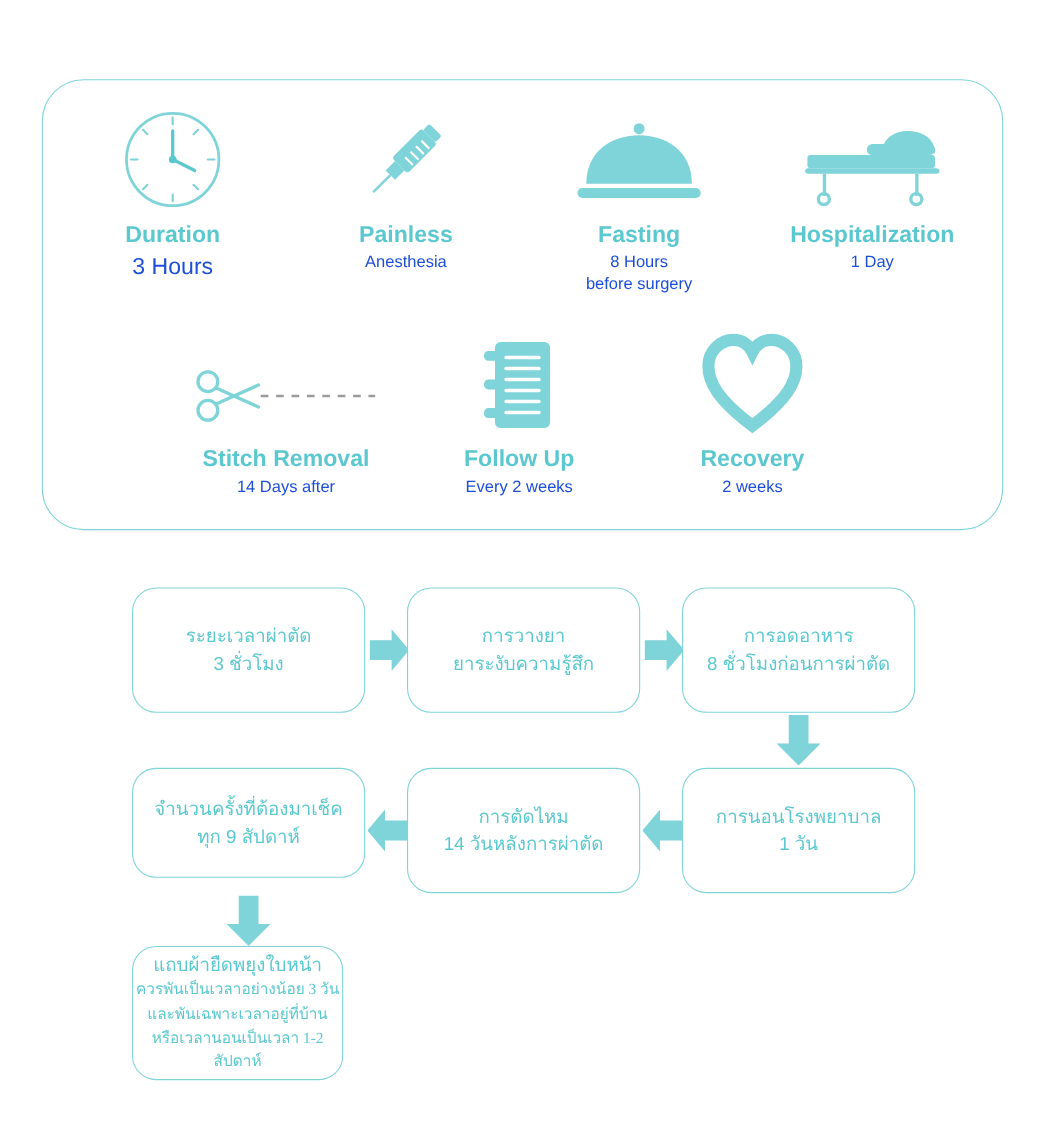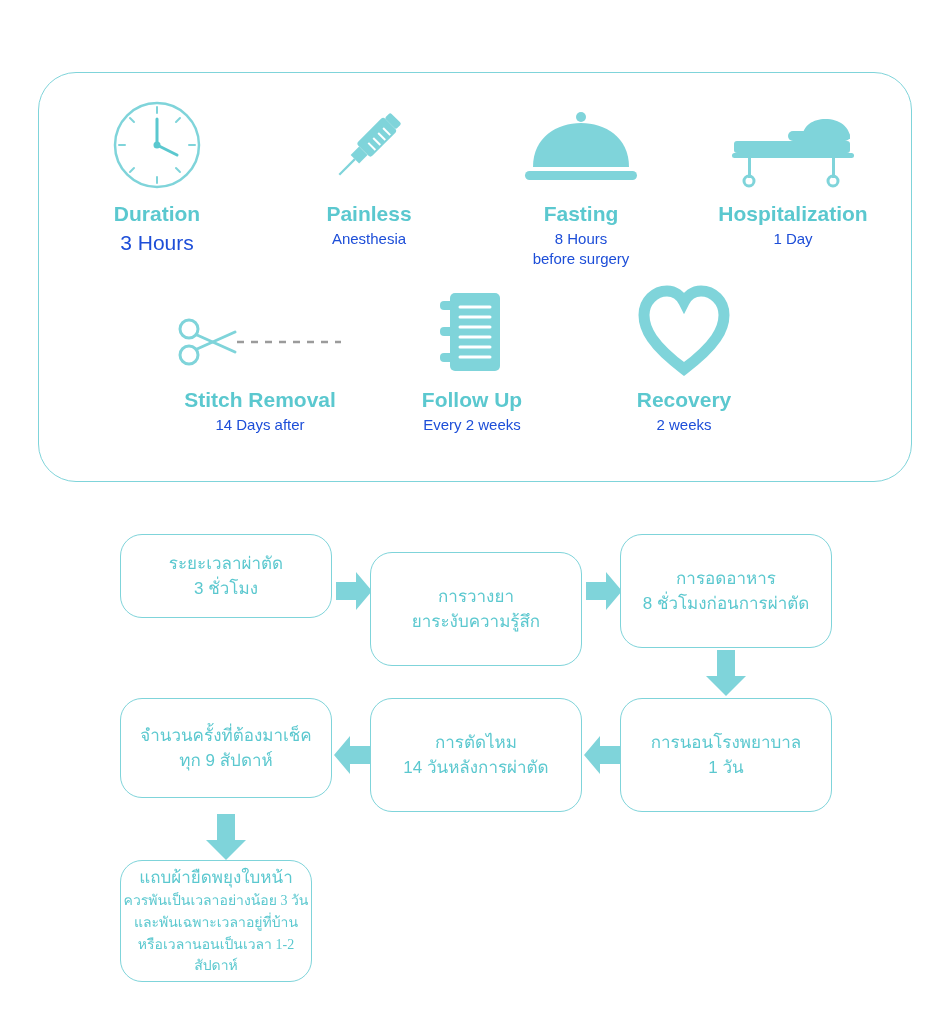--- a/index.html
+++ b/index.html
@@ -29,21 +29,21 @@
   }
 
   .icon-row {
     position: absolute;
     left: 0;
     width: 100%;
     display: flex;
     justify-content: center;
   }
   .icon-row.row1 { top: 32px; }
-  .icon-row.row2 { top: 218px; }
+  .icon-row.row2 { top: 236px; }
 
   .icon-cell {
     width: 212px;
     text-align: center;
   }
   .icon-art {
     height: 86px;
     display: flex;
     align-items: flex-end;
     justify-content: center;
@@ -223,32 +223,32 @@
       </div>
       <div class="icon-title">Recovery</div>
       <div class="icon-sub">2 weeks</div>
     </div>
 
   </div>
 </div>
 
 <div class="flow">
 
-  <div class="node" style="left:120px; top:34px; width:212px; height:84px;text-align:center;">
+  <div class="node" style="left:120px; top:34px; width:212px; height:114px;text-align:center;">
     <div class="l1">ระยะเวลาผ่าตัด</div>
     <div class="l2">3 ชั่วโมง</div>
   </div>
 
   <div class="arrow" style="left:336px; top:72px;">
     <svg width="36" height="38" viewBox="0 0 36 38">
       <polygon points="0,10 20,10 20,0 36,19 20,38 20,28 0,28" fill="#7fd4da"></polygon>
     </svg>
   </div>
 
-  <div class="node" style="left:370px; top:52px; width:212px; height:114px;">
+  <div class="node" style="left:370px; top:34px; width:212px; height:114px;">
     <div class="l1">การวางยา</div>
     <div class="l2">ยาระงับความรู้สึก</div>
   </div>
 
   <div class="arrow" style="left:586px; top:72px;">
     <svg width="36" height="38" viewBox="0 0 36 38">
       <polygon points="0,10 20,10 20,0 36,19 20,38 20,28 0,28" fill="#7fd4da"></polygon>
     </svg>
   </div>
 

